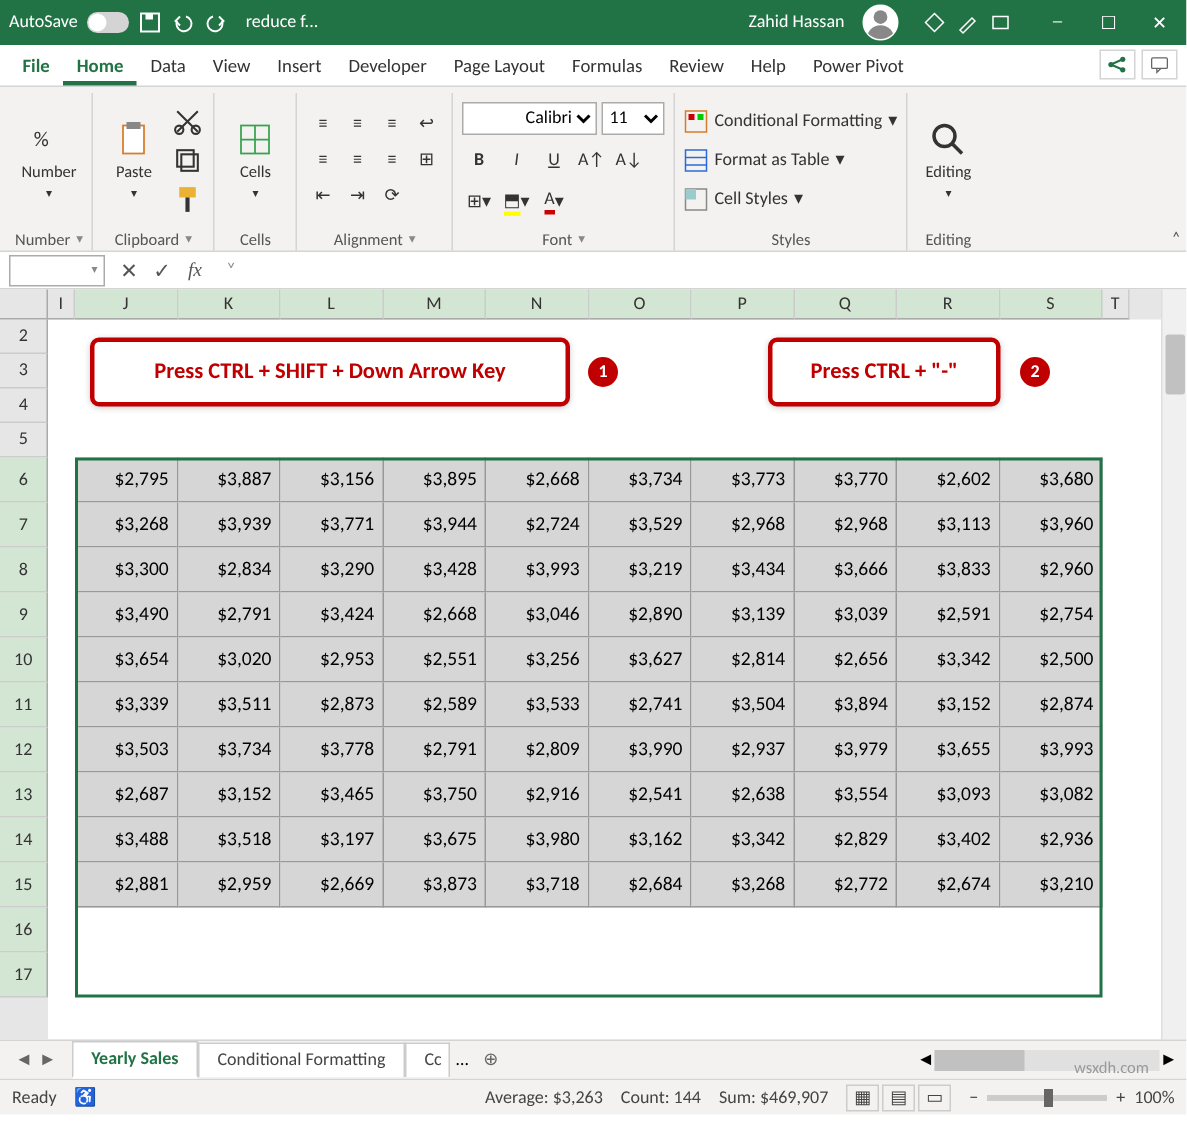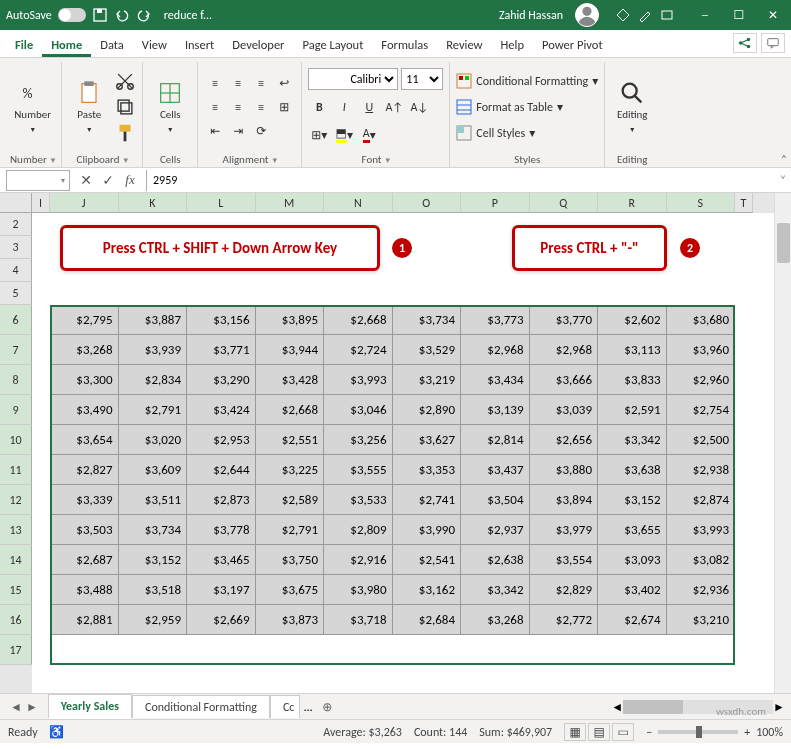--- a/index.html
+++ b/index.html
@@ -355,23 +355,20 @@
 <div class="formula-bar">
   <div class="namebox">
       <span></span>
       <span class="dd">▾</span>
     </div>
   <div class="fx-ctl">
     <span>✕</span>
     <span>✓</span>
     <span class="fx">fx</span>
   </div>
-  <div class="fcontent">
-      <span>2959</span>
-    </div>
   <span class="expand">˅</span>
 </div>
 
 <div class="grid-wrap">
   <div class="corner"></div>
   <div class="col-headers" id="col-headers">
       <div class="ch" style="width: 18px;">I</div>
       <div class="ch sel">J</div>
       <div class="ch sel">K</div>
       <div class="ch sel">L</div>
@@ -523,33 +520,20 @@
         <div class="cell">$2,551</div>
         <div class="cell">$3,256</div>
         <div class="cell">$3,627</div>
         <div class="cell">$2,814</div>
         <div class="cell">$2,656</div>
         <div class="cell">$3,342</div>
         <div class="cell">$2,500</div>
       </div>
       <div class="row data">
         <div class="cell" style="width: 18px; background: transparent; border: none;"></div>
-        <div class="cell">$2,827</div>
-        <div class="cell">$3,609</div>
-        <div class="cell">$2,644</div>
-        <div class="cell">$3,225</div>
-        <div class="cell">$3,555</div>
-        <div class="cell">$3,353</div>
-        <div class="cell">$3,437</div>
-        <div class="cell">$3,880</div>
-        <div class="cell">$3,638</div>
-        <div class="cell">$2,938</div>
-      </div>
-      <div class="row data">
-        <div class="cell" style="width: 18px; background: transparent; border: none;"></div>
         <div class="cell">$3,339</div>
         <div class="cell">$3,511</div>
         <div class="cell">$2,873</div>
         <div class="cell">$2,589</div>
         <div class="cell">$3,533</div>
         <div class="cell">$2,741</div>
         <div class="cell">$3,504</div>
         <div class="cell">$3,894</div>
         <div class="cell">$3,152</div>
         <div class="cell">$2,874</div>

